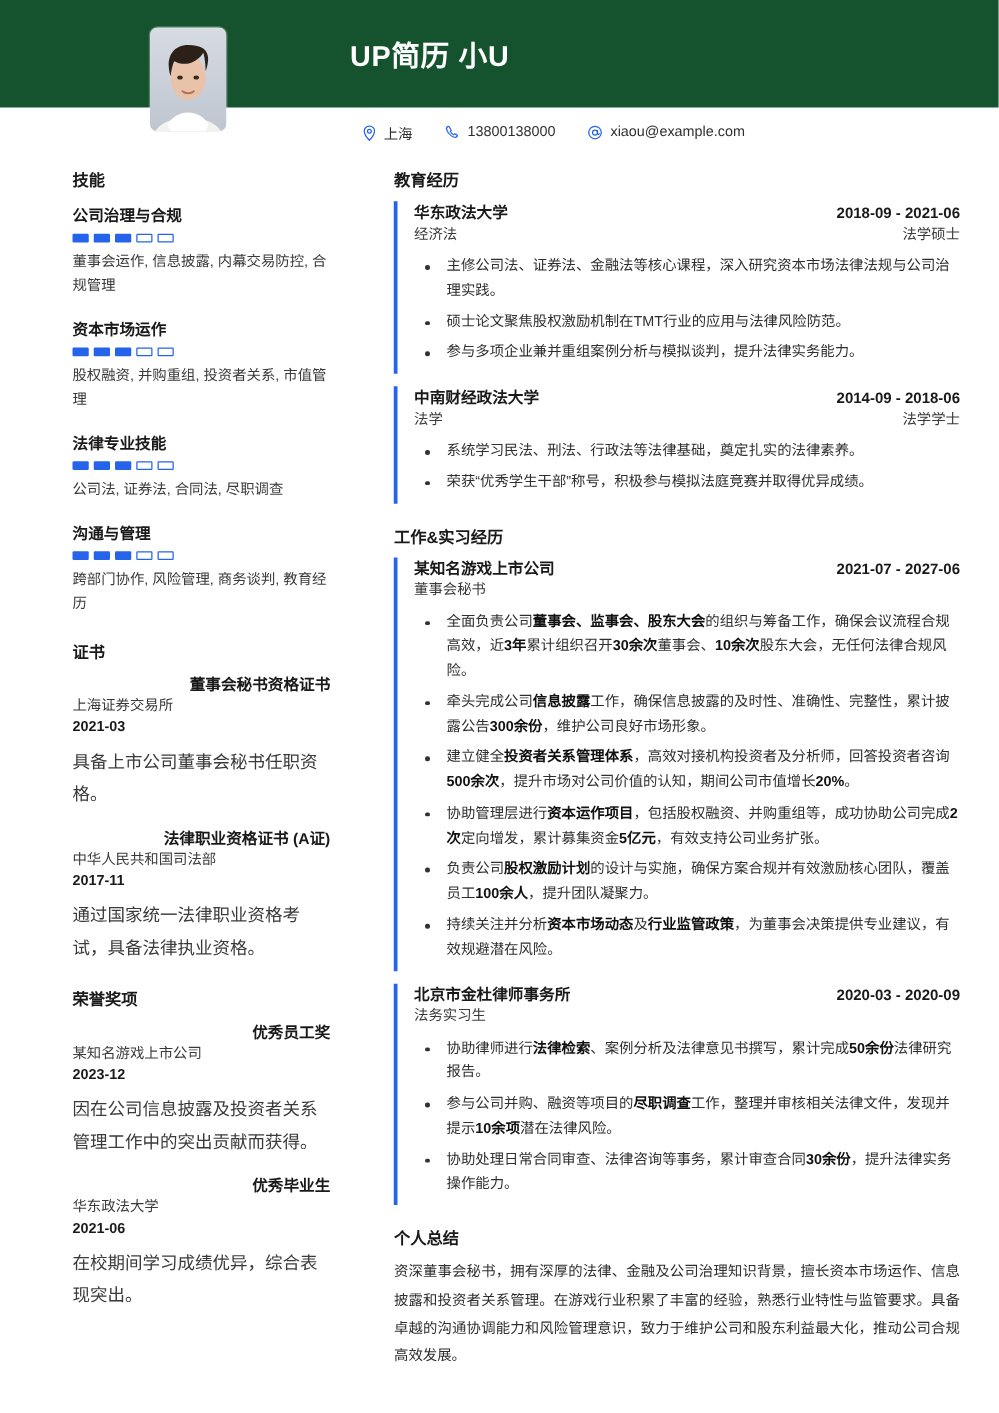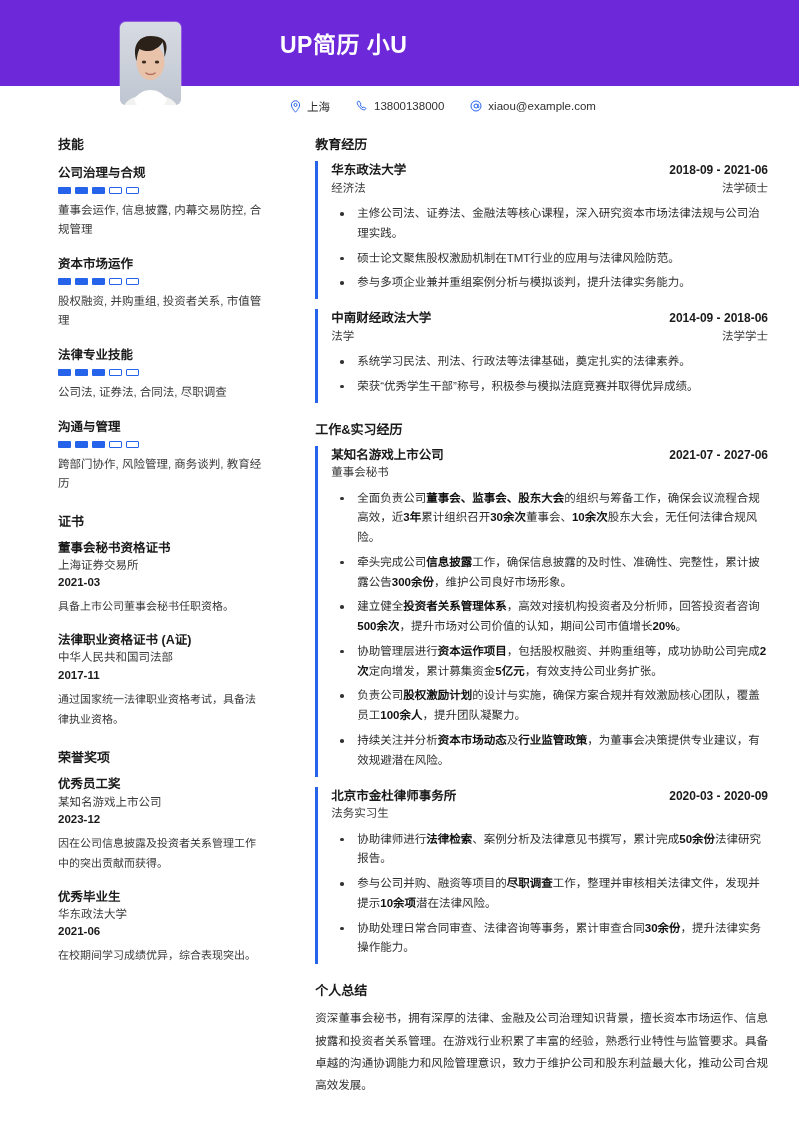--- a/index.html
+++ b/index.html
@@ -8,21 +8,21 @@
     background: #ffffff;
     font-family: "Liberation Sans", "DejaVu Sans", sans-serif;
     color: #222222;
   }
   body { width: 799px; min-height: 1130px; position: relative; }
 
   
   .banner {
     position: relative;
     height: 86px;
-    background: #6d28d9;
+    background: #14532d;
   }
   .banner-inner {
     height: 86px;
     display: flex;
     align-items: center;
   }
   .photo-slot { width: 100px; margin-left: 120px; position: relative; }
   .photo {
     position: absolute;
     top: -21px;
@@ -90,35 +90,36 @@
     color: #3a3a3a;
   }
 
   
   .entry { margin-bottom: 14px; }
   .entry-title {
     font-size: 12.5px;
     font-weight: 700;
     color: #1a1a1a;
     line-height: 1.45;
+    text-align: right;
   }
   .entry-sub {
     font-size: 11.5px;
     color: #3a3a3a;
     line-height: 1.5;
   }
   .entry-date {
     font-size: 11.5px;
     font-weight: 700;
     color: #1a1a1a;
     line-height: 1.5;
     margin-bottom: 6px;
   }
   .entry-desc {
-    font-size: 11px;
+    font-size: 14px;
     line-height: 1.8;
     color: #3a3a3a;
   }
 
   
   .main-sec { margin-bottom: 16px; margin-left: 17px; }
   .main-sec-head {
     font-size: 13px;
     font-weight: 700;
     color: #1a1a1a;

